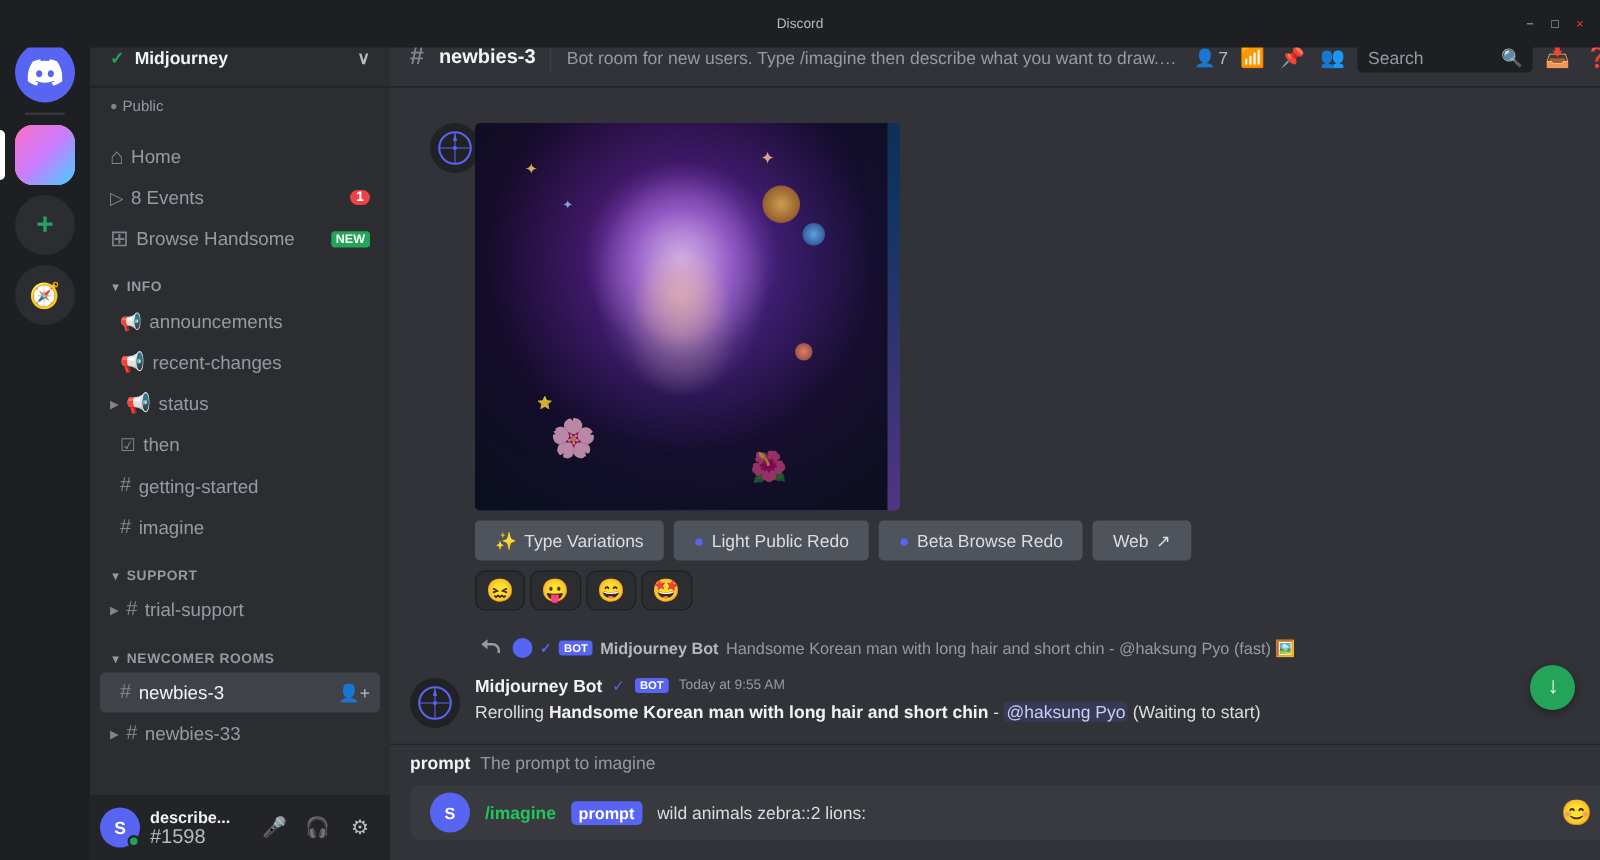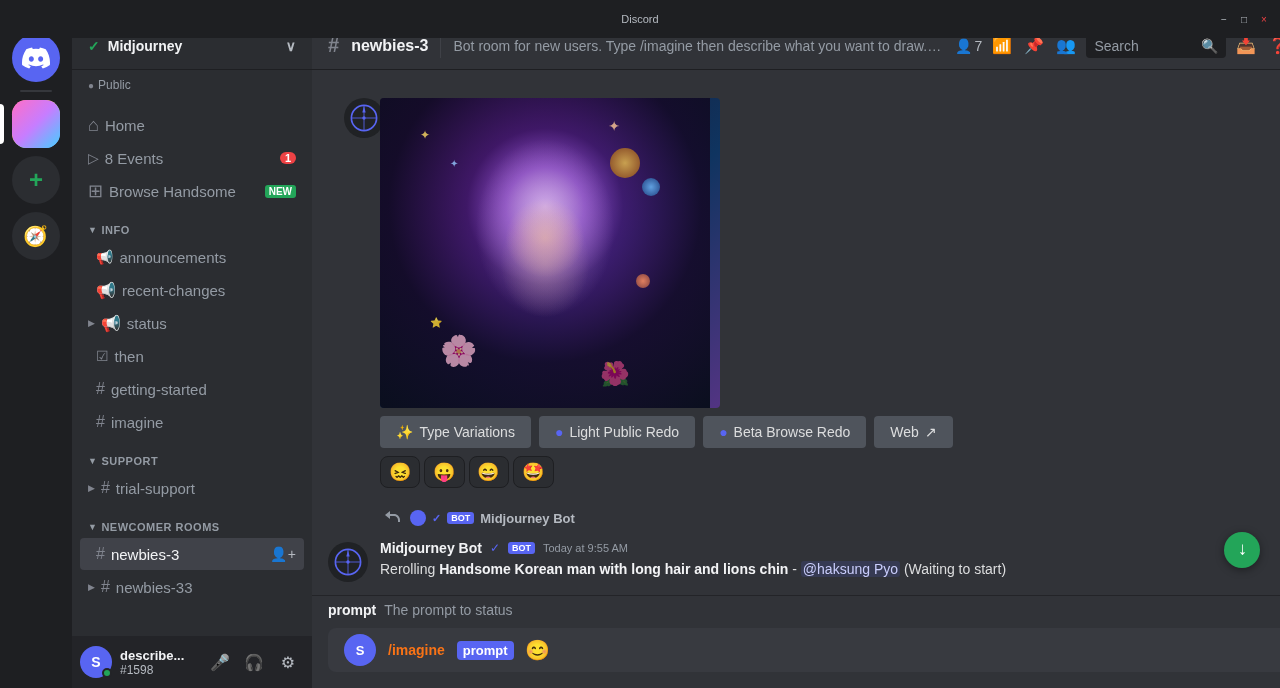--- a/index.html
+++ b/index.html
@@ -75,21 +75,21 @@
     #user-panel {
       height: 52px; background: #232428; display: flex; align-items: center; padding: 0 8px; gap: 8px;
     }
     .user-avatar {
       width: 32px; height: 32px; border-radius: 50%; background: #5865f2;
       display: flex; align-items: center; justify-content: center; font-size: 14px; font-weight: 700;
       color: white; flex-shrink: 0; position: relative;
     }
     .user-info { flex: 1; }
     .user-name { font-size: 13px; font-weight: 600; color: #f2f3f5; }
-    .user-discrim { font-size: 12px; color: #b5bac1; }
+    .user-discrim { font-size: 16px; color: #b5bac1; }
     .user-controls { display: flex; gap: 2px; }
     .user-control-btn {
       width: 32px; height: 32px; border-radius: 4px; display: flex; align-items: center;
       justify-content: center; cursor: pointer; color: #b5bac1; font-size: 16px;
     }
 
     
     #main { flex: 1; display: flex; flex-direction: column; background: #313338; }
 
     
@@ -166,21 +166,21 @@
     }
     .input-container {
       background: #383a40; border-radius: 8px; display: flex; align-items: center;
       padding: 0 16px; gap: 12px; min-height: 44px;
     }
     .input-avatar {
       width: 32px; height: 32px; border-radius: 50%; background: #5865f2;
       display: flex; align-items: center; justify-content: center; color: white; font-size: 13px;
       font-weight: 700; flex-shrink: 0;
     }
-    .input-command { color: #f97316; font-weight: 600; font-size: 14px; white-space: nowrap; text-align: center; }
+    .input-command { color: #22c55e; font-weight: 600; font-size: 14px; white-space: nowrap; text-align: center; }
     .input-tag {
       background: #5865f2; color: white; border-radius: 4px; padding: 2px 6px; font-size: 13px; font-weight: 600;
     }
     .input-text { flex: 1; color: #dcddde; font-size: 14px; outline: none; background: transparent; border: none; }
     .input-emoji { color: #b5bac1; font-size: 20px; cursor: pointer; }
 
     
     .online-dot {
       width: 10px; height: 10px; background: #23a559; border-radius: 50%;
       position: absolute; bottom: 0; right: 0; border: 2px solid #232428;
@@ -468,20 +468,21 @@
         <div style="display:flex;align-items:center;gap:6px;">
 
           <svg width="20" height="20" viewBox="0 0 20 20" fill="#949ba4">
             <path d="M10 6H6V3L1 7l5 4V8h4c2.2 0 4 1.8 4 4v2h2v-2c0-3.3-2.7-6-6-6z"></path>
           </svg>
           <div class="bot-avatar mj-avatar" style="width:16px;height:16px;border-radius:50%;background:#5865f2;display:inline-flex;align-items:center;justify-content:center;">
           </div>
           <span style="color:#5865f2;font-size:11px;font-weight:600;">✓</span>
           <span class="bot-badge">BOT</span>
           <span style="color:#b5bac1;font-weight:600;cursor:pointer;">Midjourney Bot</span>
+          <span>Handsome Korean man with long hair and short chin - @haksung Pyo (fast) 🖼️</span>
         </div>
       </div>
 
       <div class="message-full-group" style="margin-top:4px;">
         <div class="bot-avatar mj-avatar" style="position:relative;width:40px;height:40px;border-radius:50%;background:#202225;display:flex;align-items:center;justify-content:center;flex-shrink:0;margin-right:12px;margin-top:2px;">
           <svg width="28" height="28" viewBox="0 0 100 100" fill="none">
             <circle cx="50" cy="50" r="45" stroke="#5865f2" stroke-width="6" fill="none"></circle>
             <line x1="50" y1="5" x2="50" y2="95" stroke="#5865f2" stroke-width="3"></line>
             <line x1="5" y1="50" x2="95" y2="50" stroke="#5865f2" stroke-width="3"></line>
             <circle cx="50" cy="50" r="6" fill="#5865f2"></circle>
@@ -489,42 +490,43 @@
           </svg>
         </div>
         <div class="message-content">
           <div class="message-header">
             <span class="message-author" style="color:#f2f3f5;">Midjourney Bot</span>
             <span class="verified-badge" style="font-size:12px;">✓</span>
             <span class="bot-badge">BOT</span>
             <span class="message-timestamp">Today at 9:55 AM</span>
           </div>
           <div class="message-text">
-            Rerolling <strong>Handsome Korean man with long hair and lions chin</strong> - <span class="mention">@haksung Pyo</span> (Waiting to start)
+            Rerolling <strong>Handsome Korean man with long hair and short chin</strong> - <span class="mention">@haksung Pyo</span> (Waiting to start)
           </div>
         </div>
       </div>
 
       <div style="height:20px;"></div>
     </div>
 
     <div style="position:absolute;right:20px;bottom:120px;width:36px;height:36px;background:#23a559;border-radius:50%;display:flex;align-items:center;justify-content:center;cursor:pointer;box-shadow:0 2px 8px rgba(0,0,0,0.4);">
       <span style="color:white;font-size:18px;transform:rotate(180deg);display:block;">↑</span>
     </div>
 
     <div class="prompt-bar">
       <div class="prompt-hint">
         <span class="prompt-label">prompt</span>
-        <span class="prompt-desc">The prompt to status</span>
+        <span class="prompt-desc">The prompt to imagine</span>
       </div>
     </div>
 
     <div id="message-input-area">
       <div class="input-container">
         <div class="input-avatar">S</div>
         <span class="input-command">/imagine</span>
         <span class="input-tag">prompt</span>
+        <input type="text" class="input-text" value="wild animals zebra::2 lions:" style="flex: 1 1 0%; background: transparent; border: none; outline: none; color: rgb(220, 221, 222); font-size: 14px;">
         <span class="input-emoji">😊</span>
       </div>
     </div>
 
   </div>
 </div>
 
 </body></html>

